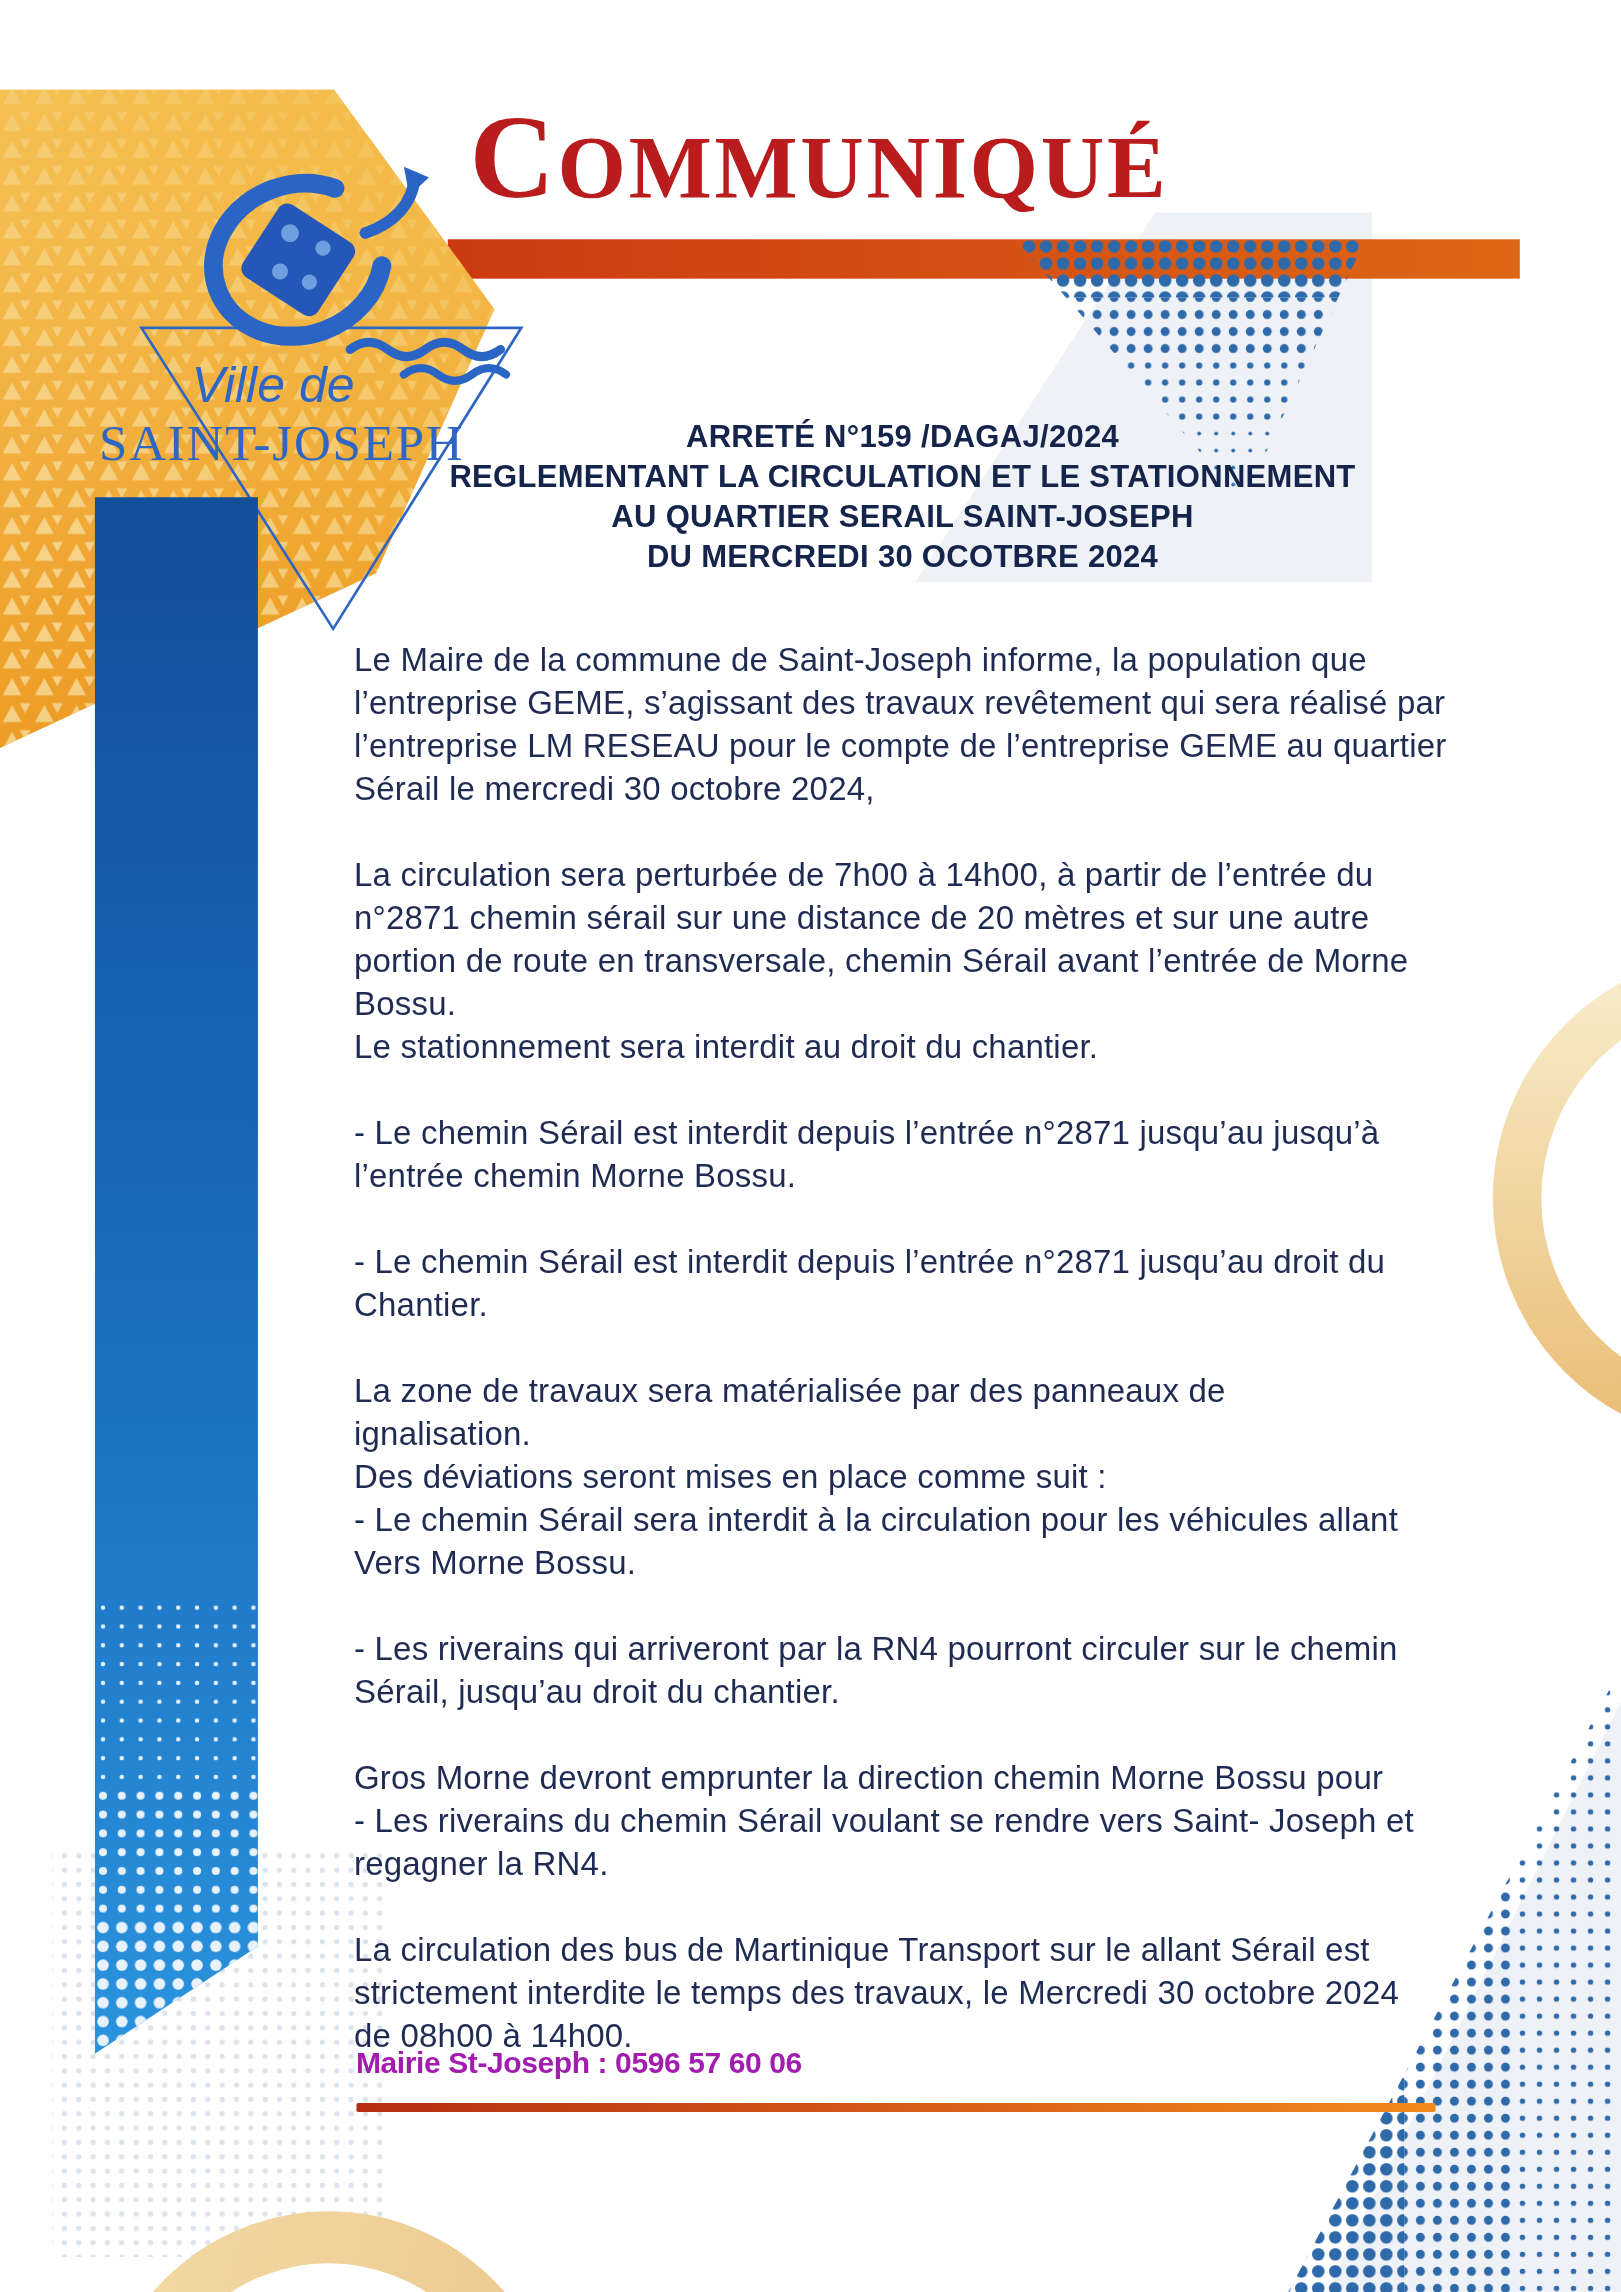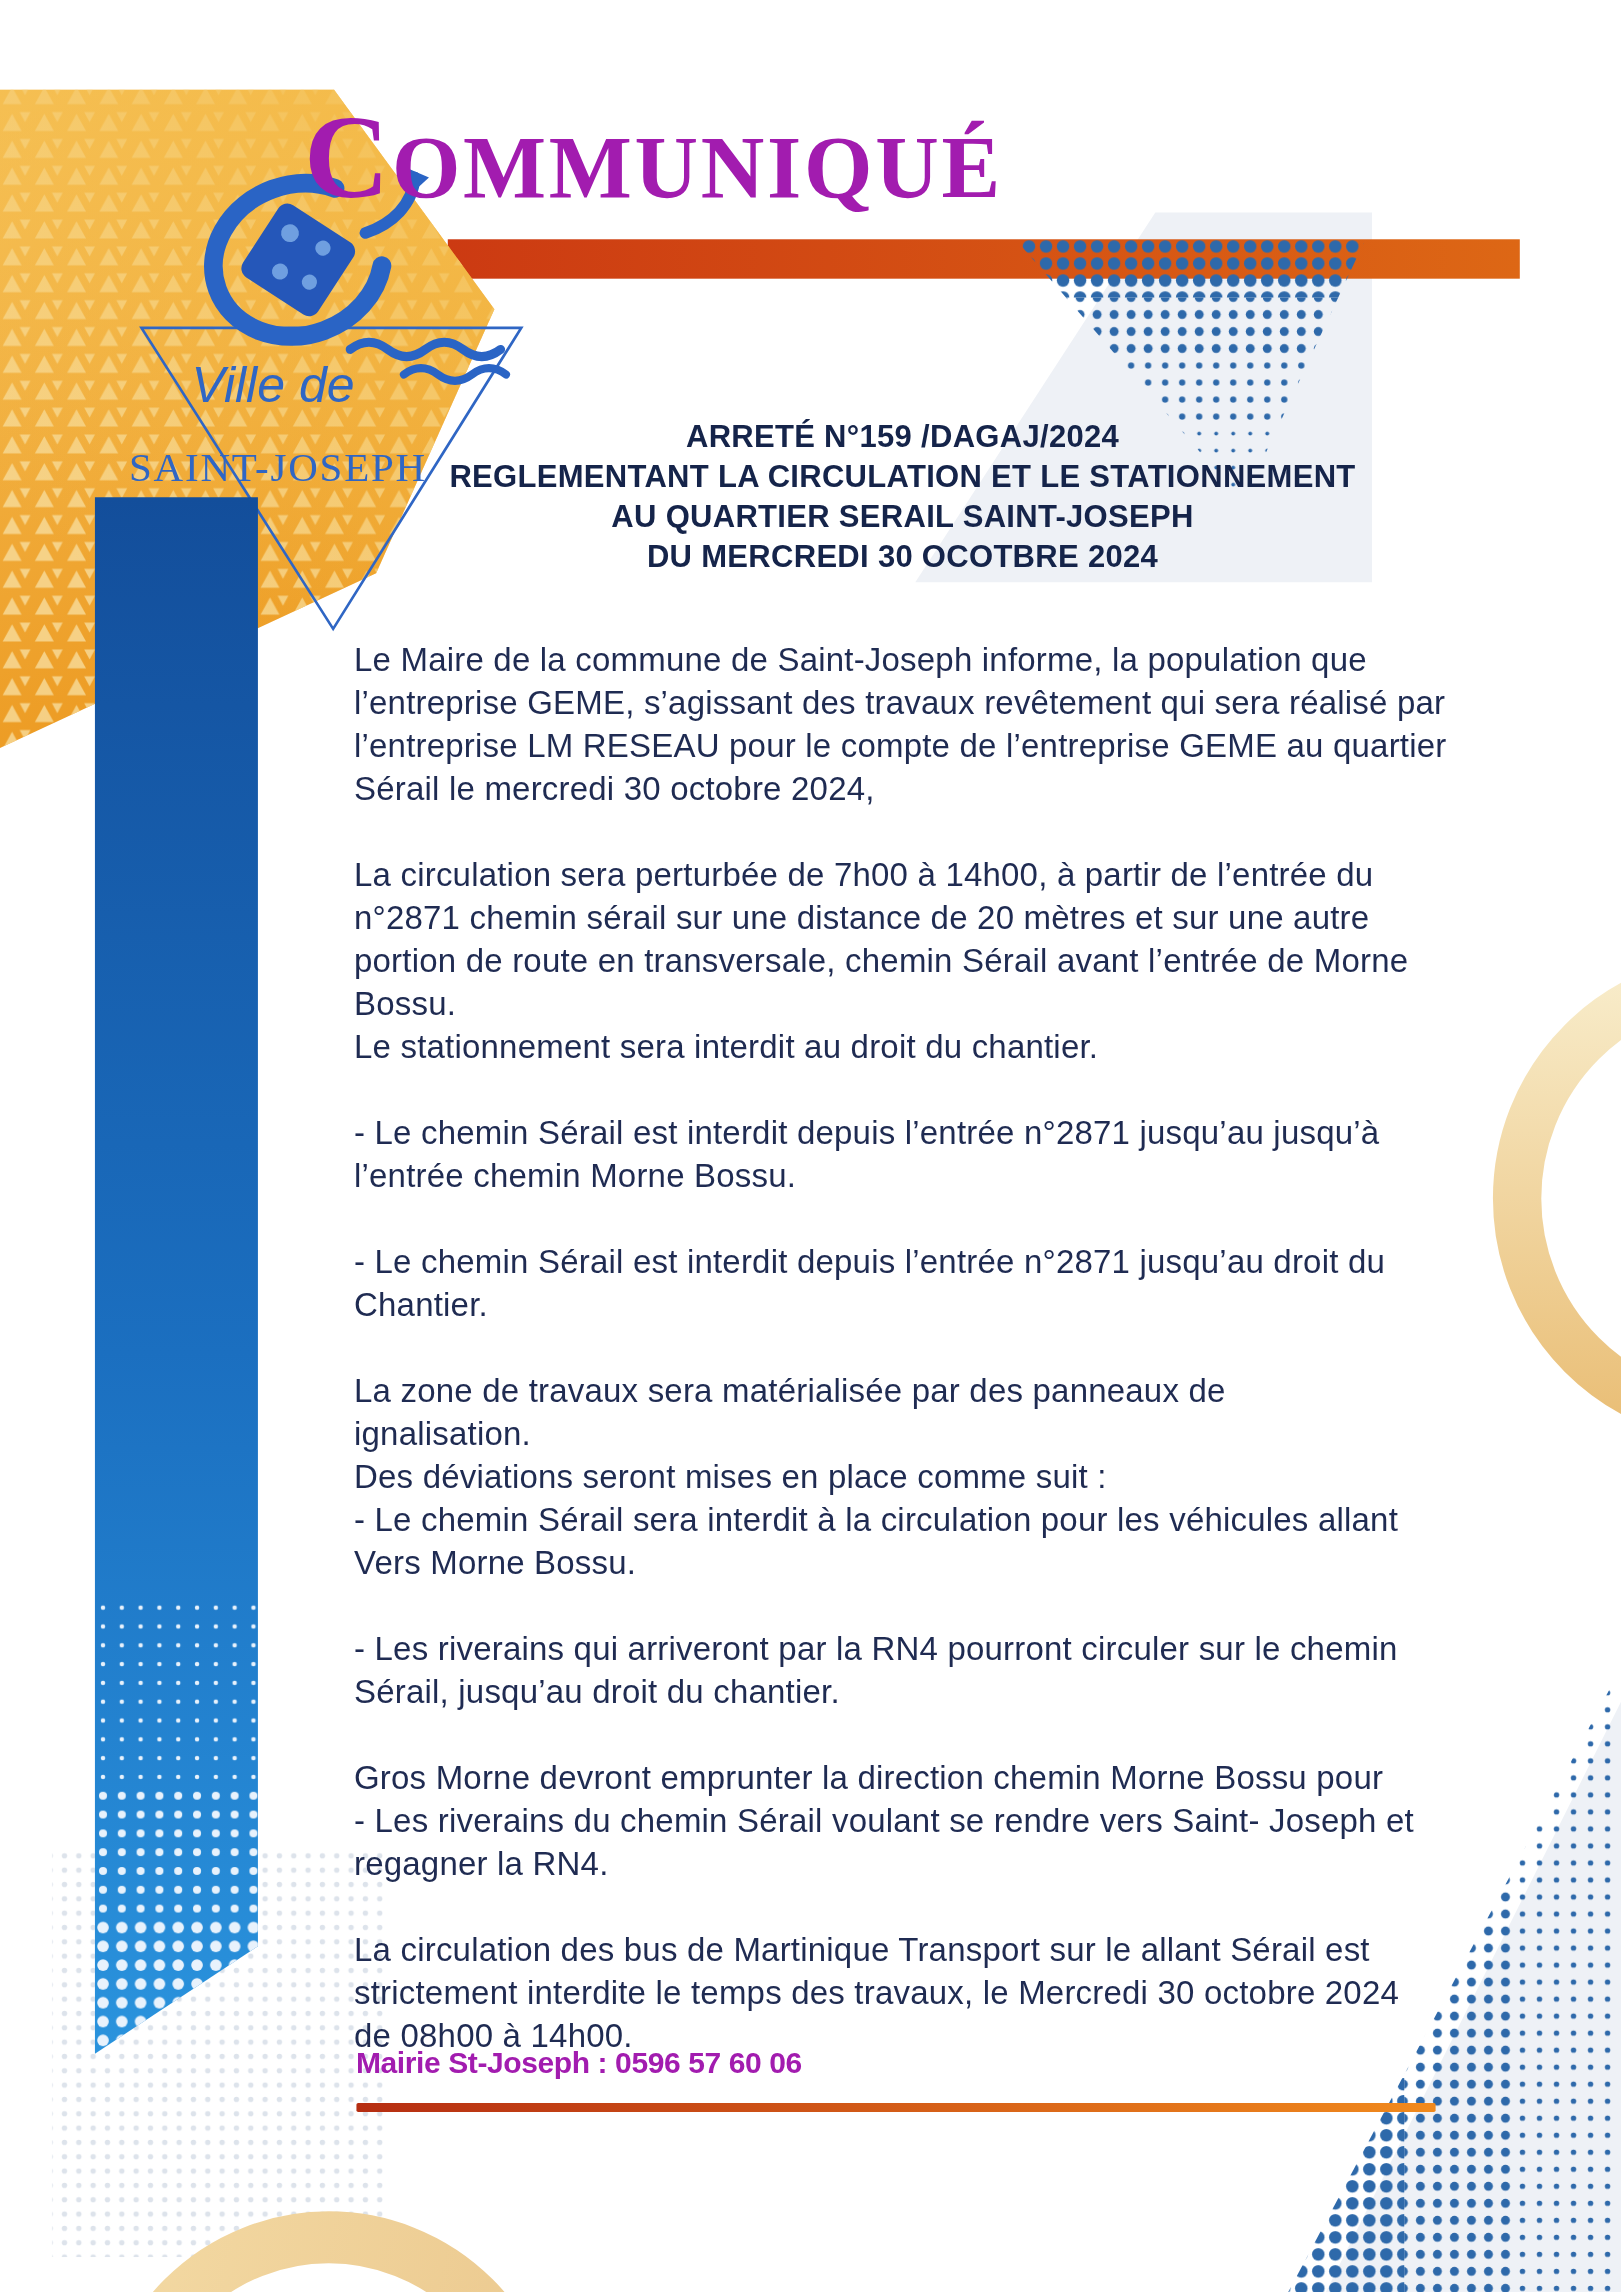--- a/index.html
+++ b/index.html
@@ -4,22 +4,22 @@
 <style>
   html,body{margin:0;padding:0;background:#888;}
   #page{
     position:relative;width:1621px;height:2293px;background:#ffffff;
     overflow:hidden;font-family:"Liberation Sans",sans-serif;
   }
   #decor-svg{position:absolute;left:0;top:0;width:1621px;height:2293px;}
   .abs{position:absolute;}
   
   #title{
-    left:304px;top:86px;width:1030px;height:148px;text-align:left;
-    font-family:"Liberation Serif",serif;font-weight:bold;color:#a21caf;
+    left:304px;top:86px;width:1030px;height:148px;text-align:center;
+    font-family:"Liberation Serif",serif;font-weight:bold;color:#b91c1c;
     letter-spacing:2.7px;line-height:143px;white-space:nowrap;
   }
   #title .t-initial{font-size:118px;}
   #title .t-rest{font-size:88px;}
   
   #notice{
     left:271px;top:417px;width:1263px;text-align:center;
     font-weight:bold;font-size:31px;line-height:40px;color:#15244a;
     letter-spacing:0.3px;
   }
@@ -36,23 +36,23 @@
     font-size:30px;font-weight:bold;color:#a21caf;
     letter-spacing:-0.4px;white-space:nowrap;
   }
   
   #logo-line1{
     left:134px;top:356px;width:278px;text-align:center;
     font-family:Liberation Sans, sans-serif;font-style:italic;
     font-size:50px;color:#2f66c4;white-space:nowrap;
   }
   #logo-line2{
-    left:99px;top:414px;width:358px;text-align:center;
+    left:99px;top:414px;width:358px;text-align:left;
     font-family:"Liberation Serif",serif;
-    font-size:41px;letter-spacing:1.8px;color:#2f66c4;white-space:nowrap;margin-top:29px;
+    font-size:51px;letter-spacing:1.8px;color:#2f66c4;white-space:nowrap;
   }
 </style>
 </head>
 <body>
 
 <div id="page">
 
   <svg id="decor-svg" viewBox="0 0 1810 2560">
     <defs>
       <linearGradient id="gradOr" x1="60" y1="100" x2="360" y2="835" gradientUnits="userSpaceOnUse">

